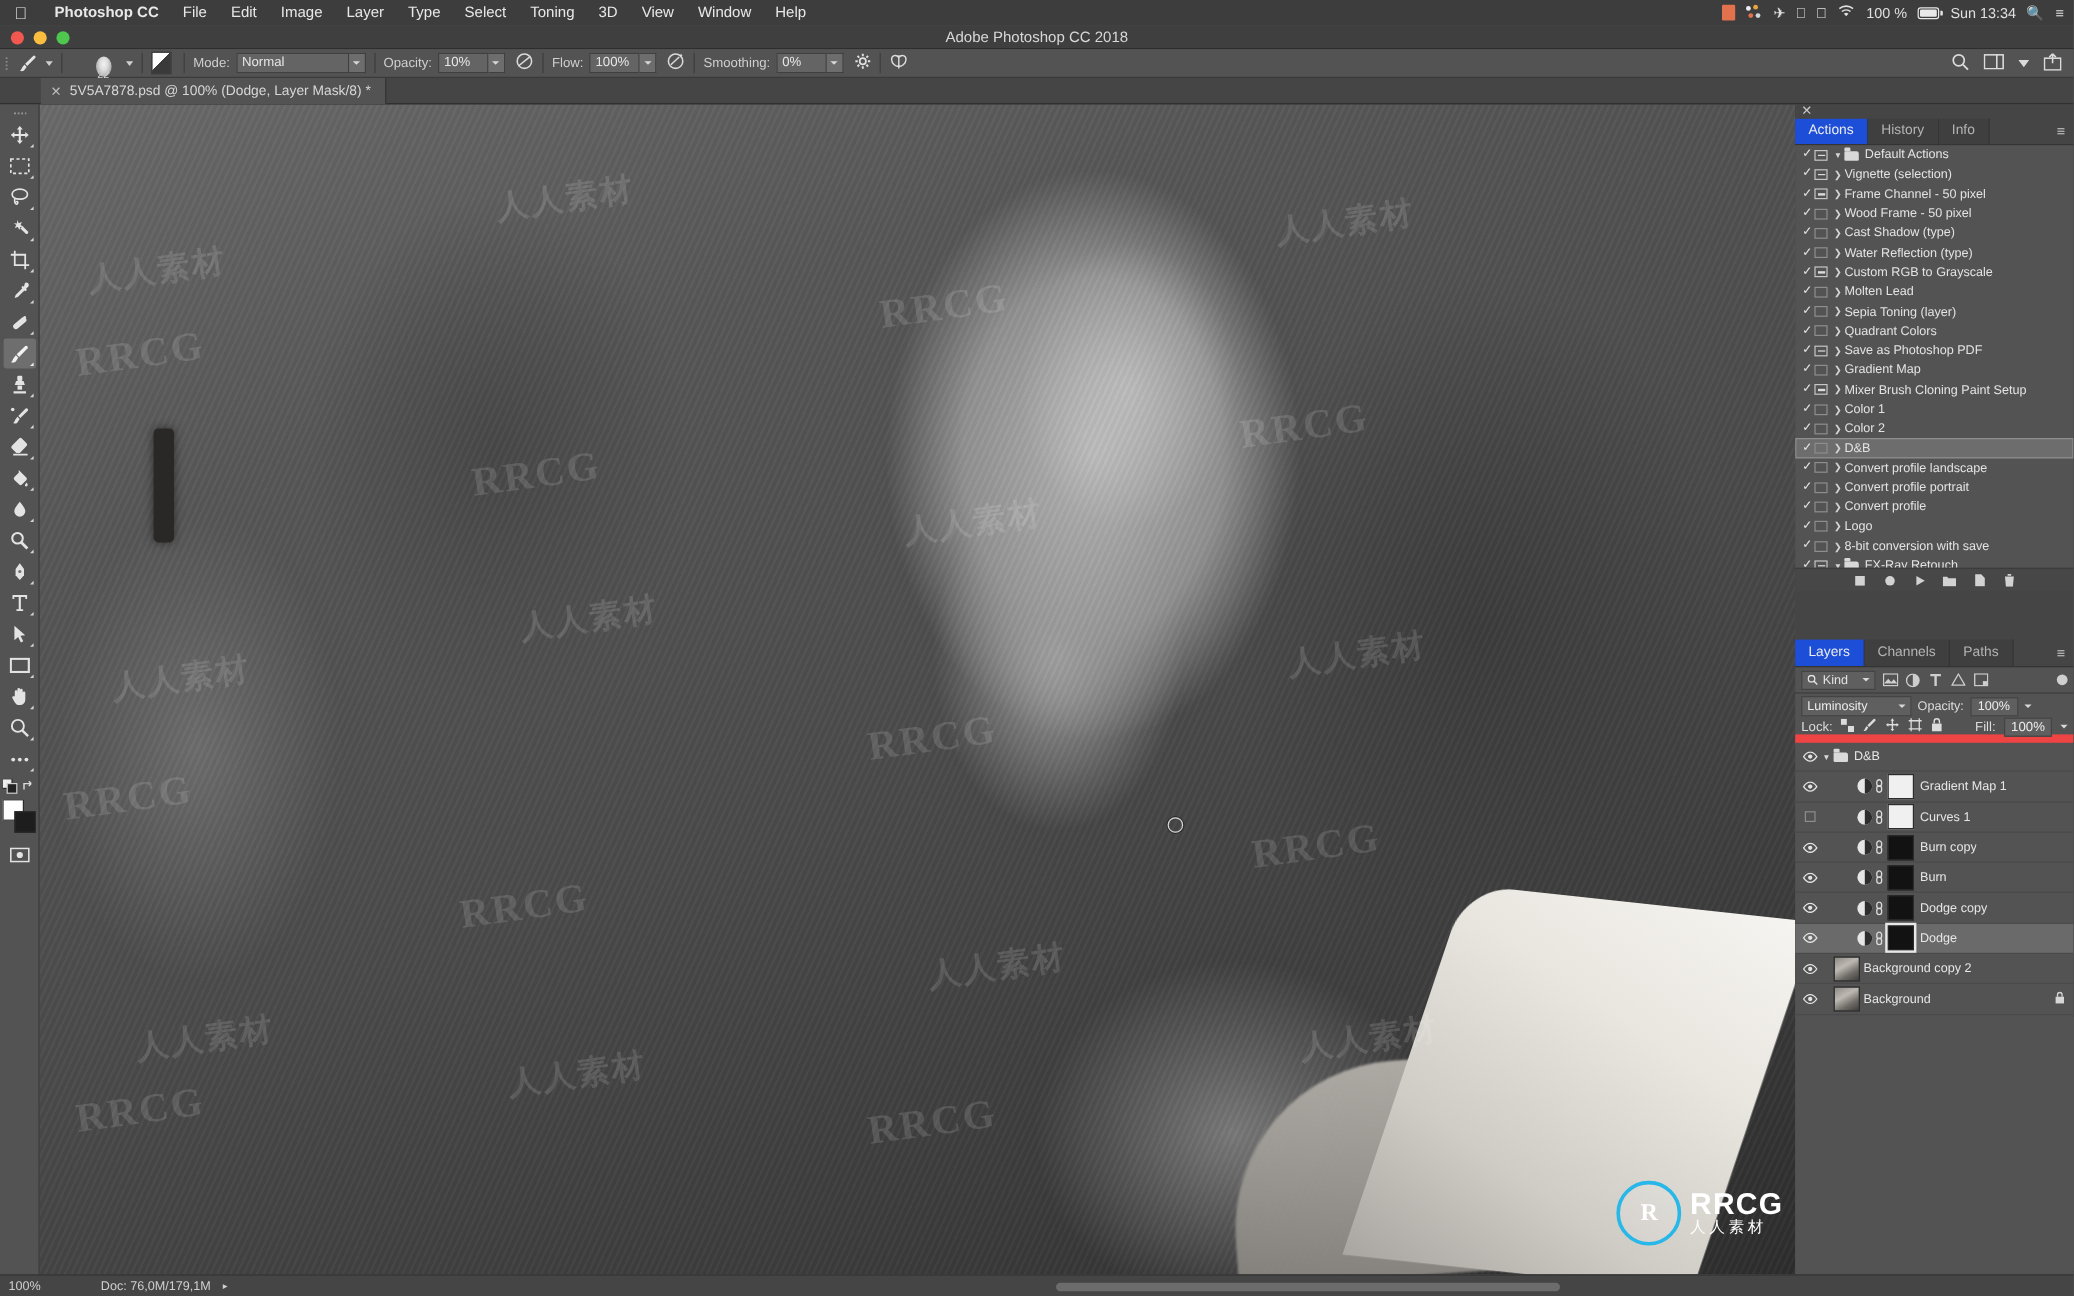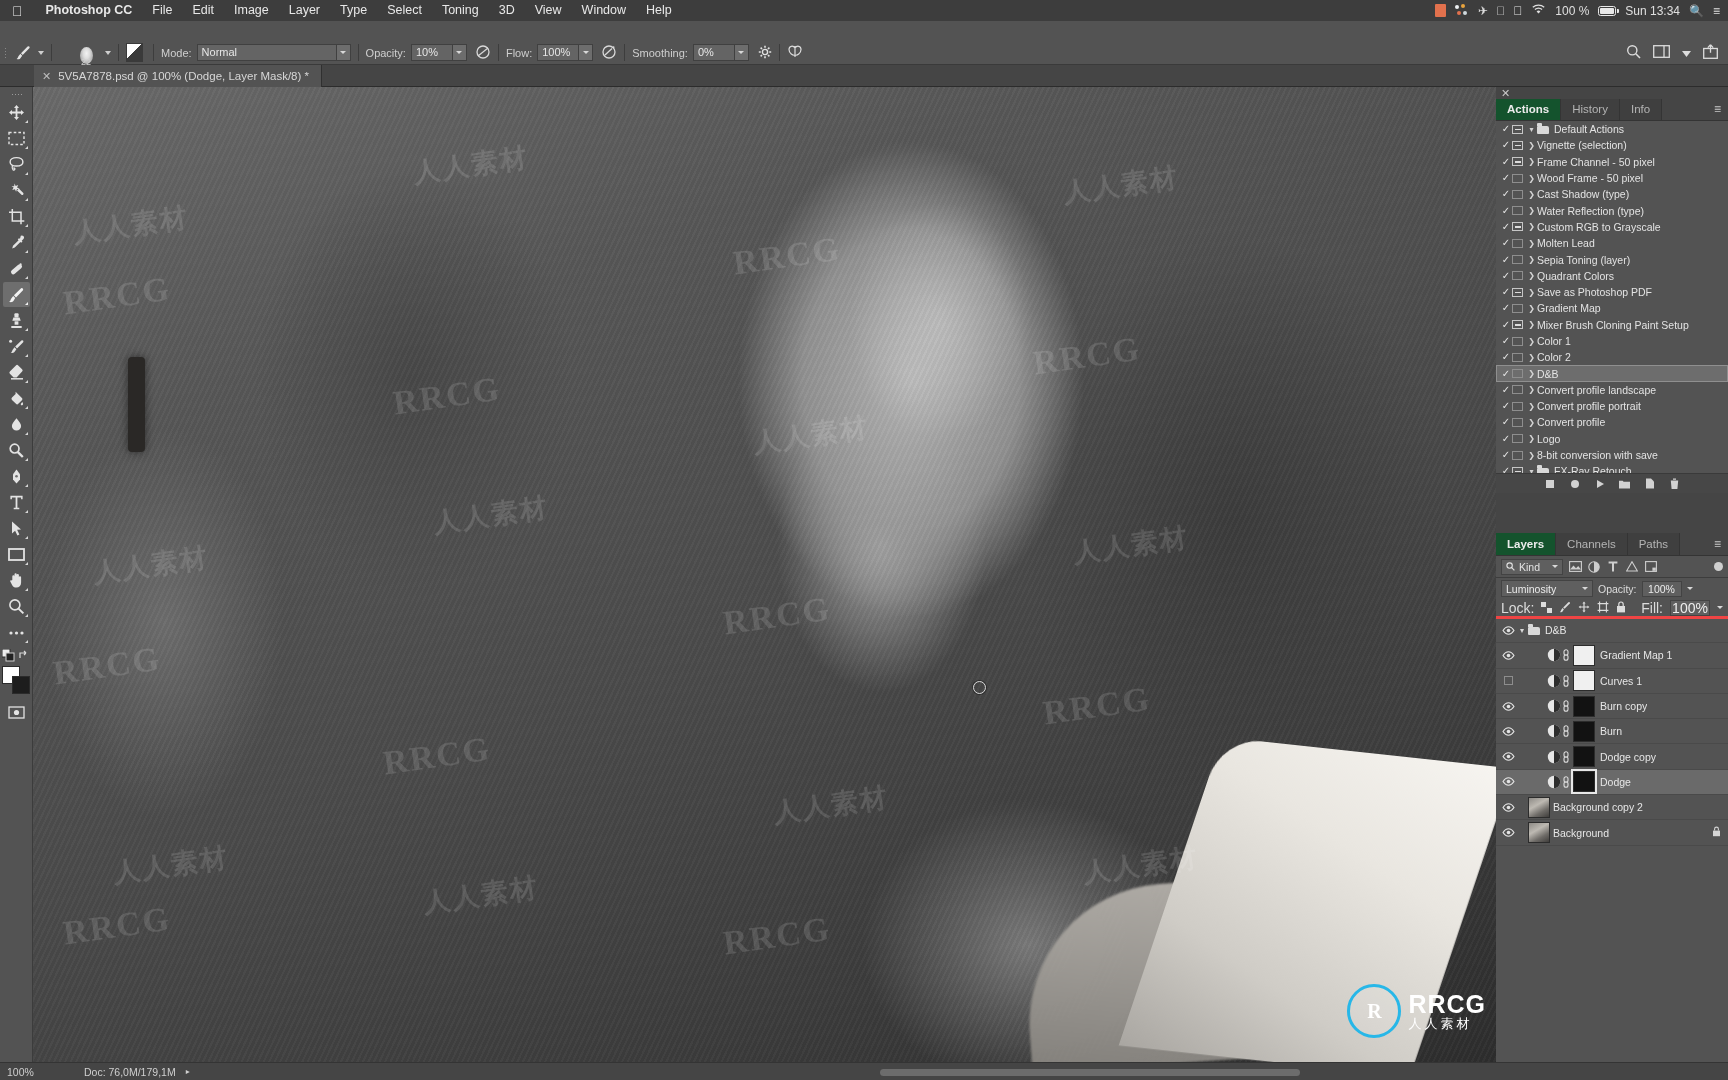--- a/index.html
+++ b/index.html
@@ -76,21 +76,21 @@
     background:#646464; border:1px solid #404040; height:17px; line-height:15px;
     color:#e6e6e6; font-size:11px; padding:0 4px; display:flex; align-items:center;
   }
   .ob-field.w-narrow { width: 42px; justify-content:flex-start; }
   .ob-dd { position:relative; display:flex; align-items:center; }
   .ob-ddbtn {
     width:14px;height:17px;background:#6d6d6d;border:1px solid #404040;border-left:none;
     display:flex;align-items:center;justify-content:center;
   }
   .ob-ddbtn::after{content:"";width:0;height:0;border-left:3px solid transparent;border-right:3px solid transparent;border-top:3.5px solid #d8d8d8;}
-  .ob-mode { width:140px; }
+  .ob-mode { width:94px; }
   .optbar .right { margin-left:auto; display:flex; align-items:center; gap:12px; padding-right:10px; }
 
   
   .tabbar {
     position: absolute; left: 0; top: 65px; width: 1728px; height: 22px;
     background: #454545; border-bottom: 1px solid #2c2c2c;
   }
   .doctab {
     position:absolute; left:34px; top:0; height:22px; background:#535353;
     display:flex; align-items:center; padding:0 12px 0 8px; gap:7px;
@@ -176,21 +176,21 @@
   .wm .rrcg { font-size:34px; }
   .wm .cn { font-size:27px; font-family:"DejaVu Sans", sans-serif; }
 
   
   .rpanel { position:absolute; right:0; top:87px; width:232px; bottom:18px; background:#454545; }
   .rp-closerow { height:12px; position:relative; background:#454545; }
   .rp-closerow .x { position:absolute; left:5px; top:0px; color:#c8c8c8; font-size:11px; line-height:12px; }
 
   .tabstrip { display:flex; align-items:flex-end; height:22px; background:#454545; border-bottom:1px solid #343434; }
   .ptab { height:22px; line-height:22px; padding:0 11px; font-size:11.5px; color:#b4b4b4; background:#3f3f3f; border-right:1px solid #343434;}
-  .ptab.active { background:#14532d; color:#ececec; font-weight:bold; }
+  .ptab.active { background:#1d4ed8; color:#ececec; font-weight:normal; }
   .tabstrip .menu { margin-left:auto; padding-right:7px; color:#c9c9c9; font-size:12px; line-height:22px; }
 
   .actions-body { background:#535353; height:352px; overflow:hidden; position:relative; }
   .arow { display:flex; align-items:center; height:16.3px; font-size:10.5px; color:#e3e3e3; padding-left:4px; }
   .arow.sel { background:#6d6d6d; outline:1px solid #8f8f8f; outline-offset:-1px; }
   .chk { width:12px; flex:0 0 12px; color:#e6e6e6; font-size:10px; line-height:1; text-align:center; }
   .dlgbox { width:11px; height:9px; flex:0 0 11px; border:1px solid #c6c6c6; margin-right:3px; position:relative; }
   .dlgbox.on::after { content:""; position:absolute; left:1.5px; top:3px; width:6px; height:1.5px; background:#dcdcdc; }
   .dlgbox.blank { border-color:#8e8e8e; }
   .twist { width:11px; flex:0 0 11px; font-size:8px; color:#d4d4d4; text-align:center; }
@@ -208,21 +208,21 @@
     height:16px; padding:0 4px; width:62px; font-size:10.5px; color:#e2e2e2;}
   .kindsel .car { margin-left:auto; width:0;height:0;border-left:3px solid transparent;border-right:3px solid transparent;border-top:3.5px solid #d8d8d8;}
   .filtic { width:14px; height:14px; display:flex; align-items:center; justify-content:center; opacity:.9; }
   .lfilter .tog { margin-left:auto; width:9px;height:9px;border-radius:50%;background:#cfcfcf; }
 
   .blendrow { display:flex; align-items:center; height:21px; padding:0 5px; gap:5px; font-size:10.5px; color:#dcdcdc; }
   .blendsel { background:#5f5f5f; border:1px solid #434343; height:17px; width:92px; display:flex; align-items:center; padding:0 4px; color:#ececec; }
   .blendsel .car { margin-left:auto; width:0;height:0;border-left:3px solid transparent;border-right:3px solid transparent;border-top:3.5px solid #d8d8d8;}
   .numfield { background:#5f5f5f; border:1px solid #434343; height:16px; width:40px; display:flex; align-items:center; justify-content:center; color:#ececec; }
   .spin { width:0;height:0;border-left:3px solid transparent;border-right:3px solid transparent;border-top:3.5px solid #d8d8d8;}
-  .lockrow { display:flex; align-items:center; height:20px; padding:0 5px; gap:7px; font-size:14px; color:#dcdcdc; border-bottom:3px solid #ef4444;text-align:center;}
+  .lockrow { display:flex; align-items:center; height:20px; padding:0 5px; gap:7px; font-size:11px; color:#dcdcdc; border-bottom:7px solid #ef4444;text-align:center;}
 
   .layerlist { position:absolute; left:0; right:0; top:84px; bottom:0; overflow:hidden; }
   .lrow { display:flex; align-items:center; height:25.3px; border-bottom:1px solid #4a4a4a; padding-left:4px; font-size:10.5px; color:#e6e6e6; }
   .lrow.sel { background:#6a6a6a; }
   .eye { width:16px; flex:0 0 16px; display:flex; align-items:center; justify-content:center; }
   .eyeoff { width:9px;height:9px;border:1px solid #8d8d8d; }
   .lthumb { width:22px; height:21px; flex:0 0 22px; border:1px solid #2c2c2c; margin-right:3px; }
   .lmaskthumb { width:22px; height:21px; flex:0 0 22px; border:1px solid #2c2c2c; margin-right:5px; }
   .linkic { width:9px; flex:0 0 9px; margin-right:3px; display:flex; align-items:center; justify-content:center; }
   .adjic { width:15px; flex:0 0 15px; display:flex; align-items:center; justify-content:center; }
@@ -293,20 +293,28 @@
           <div class="body">
             <i></i>
           </div>
         </div>
       <div class="ic">Sun 13:34</div>
       <div class="ic">🔍</div>
       <div class="ic">≡</div>
     </div>
   </div>
 
+  <div class="pstitle">
+    <div class="lights">
+      <span class="l-red"></span>
+      <span class="l-yel"></span>
+      <span class="l-grn"></span>
+    </div>
+    <div class="ttl">Adobe Photoshop CC 2018</div>
+  </div>
 
   <div class="optbar">
     <div class="gripdots"></div>
 
     <div class="ob-brushicon">
       <svg width="18" height="18" viewBox="0 0 18 18">
           <path d="M13.6 2.6 7 9.2l1.7 1.7 6.6-6.6a1.2 1.2 0 0 0-1.7-1.7Z" fill="#e4e4e4"></path>
           <path d="M6.4 9.8 4.6 12c-.7.9-.5 2.2-2 3 1.9.8 3.4.1 4-1l1.6-2.2Z" fill="#e4e4e4"></path>
         </svg>
     </div>

